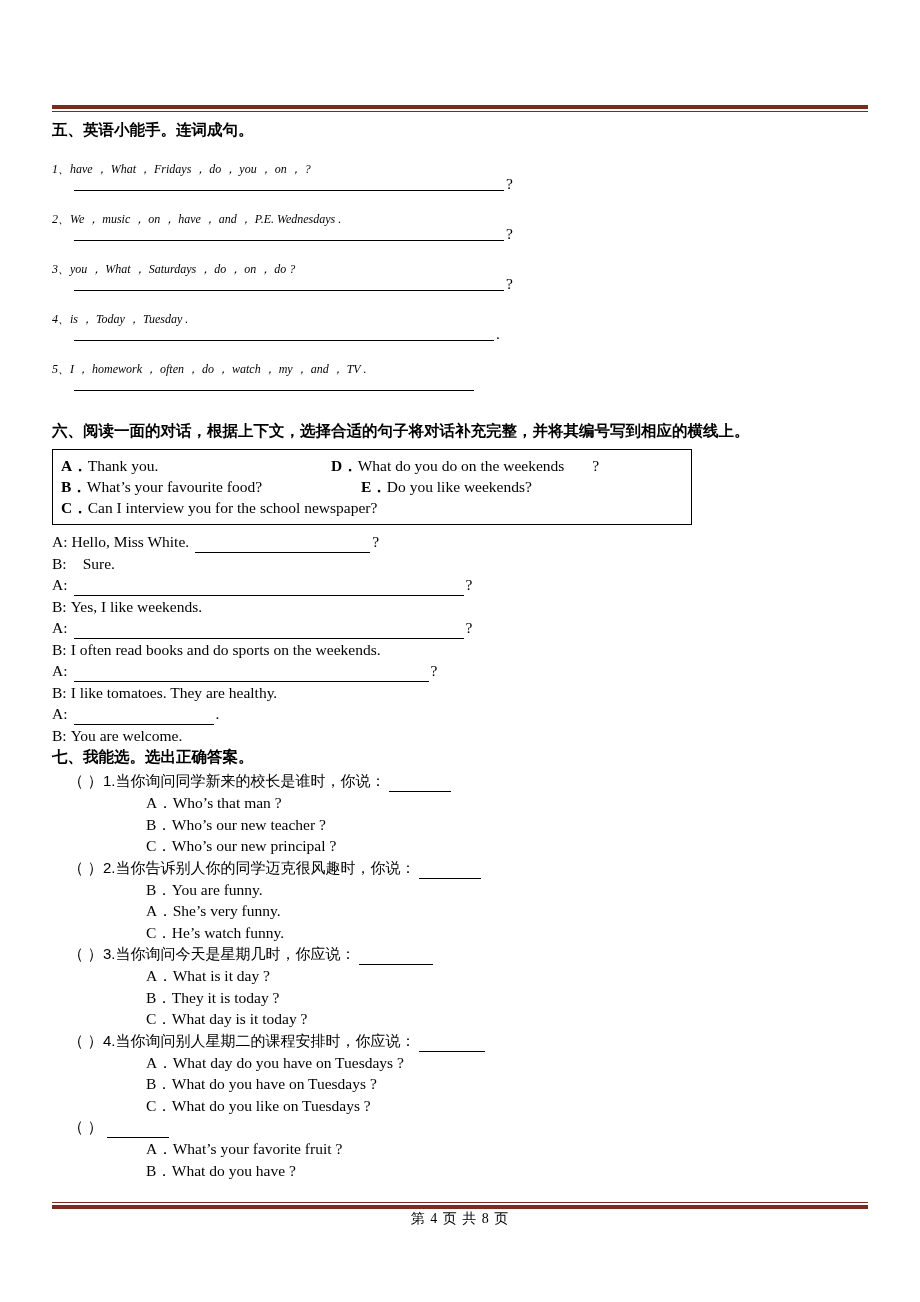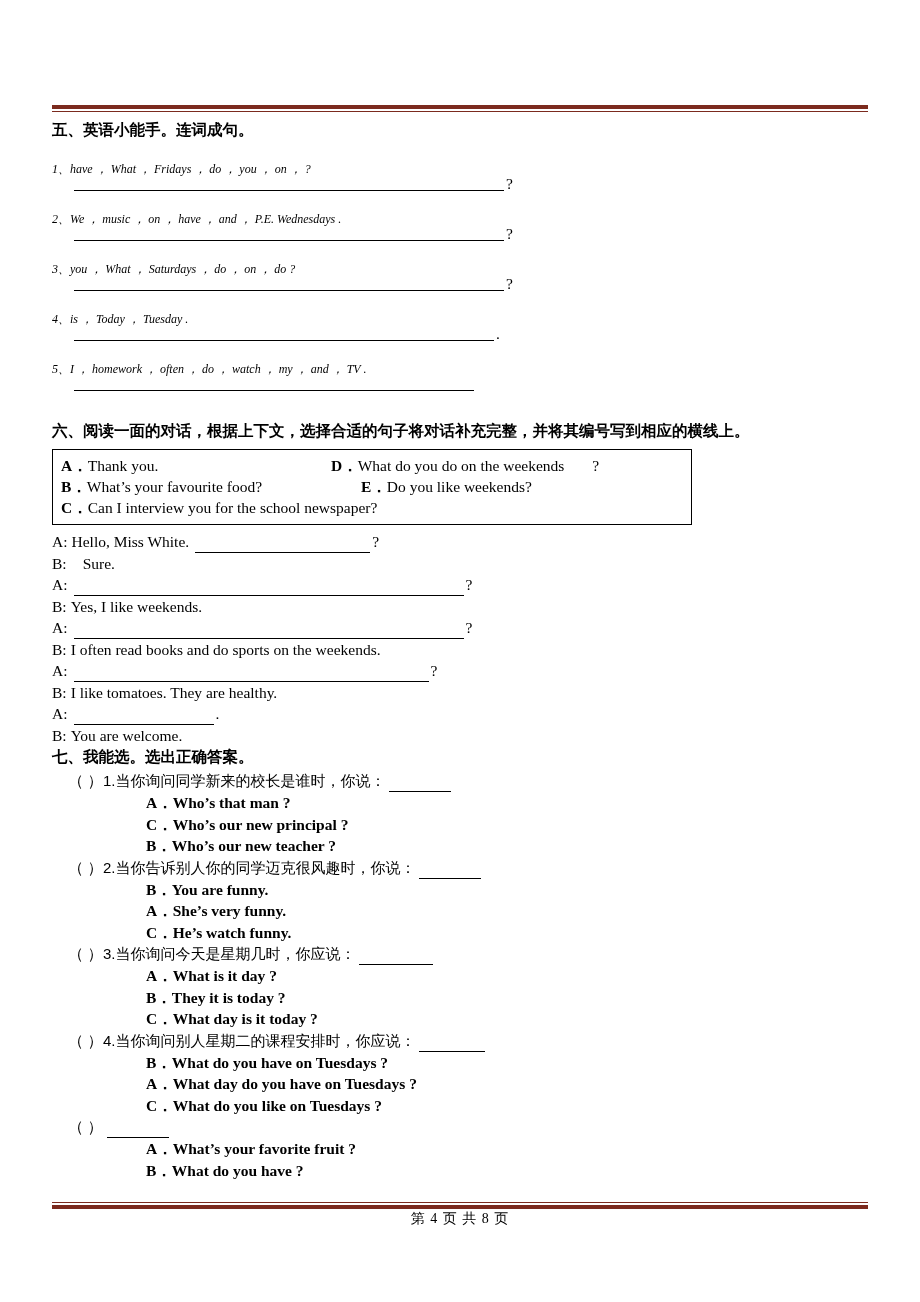--- a/index.html
+++ b/index.html
@@ -63,21 +63,21 @@
   .choice-row{display:flex;}
   .bold{font-weight:bold;}
   .dlg{font-size:15.5px;line-height:21.5px;}
   .dlg-row{display:flex;align-items:flex-end;}
   .dlg-lbl{white-space:pre;}
   .ul{border-bottom:1px solid #000;height:15px;}
   .tail{white-space:pre;}
 
   
   .q-row{font-size:15.5px;line-height:22px;margin-left:16px;display:flex;align-items:flex-end;}
-  .opt{font-size:15.5px;line-height:21.5px;margin-left:94px;font-weight:bold;}
+  .opt{font-size:15.5px;line-height:21.5px;margin-left:94px;}
   .blank-inline{
     display:inline-block;border-bottom:1px solid #000;
     height:15px;
   }
   .cn{font-family:Liberation Sans, sans-serif;font-size:15px;}
 
   .footer{
     position:absolute;left:0;top:1210px;width:920px;
     text-align:center;font-size:14px;
     font-family:"Liberation Serif", serif;
@@ -237,22 +237,22 @@
     <div class="sec-head" style="margin-top:1px;">七、我能选。选出正确答案。</div>
 
     <div>
 
       <div class="q-row">
         <span>（          ）</span>
         <span class="cn">1.当你询问同学新来的校长是谁时，你说：</span>
         <span class="blank-inline" style="width:62px;margin-left:4px;"></span>
       </div>
       <div class="opt">A．Who’s that man ?</div>
+      <div class="opt">B．Who’s our new teacher ?</div>
       <div class="opt">C．Who’s our new principal ?</div>
-      <div class="opt">B．Who’s our new teacher ?</div>
 
       <div class="q-row">
         <span>（          ）</span>
         <span class="cn">2.当你告诉别人你的同学迈克很风趣时，你说：</span>
         <span class="blank-inline" style="width:62px;margin-left:4px;"></span>
       </div>
       <div class="opt">B．You are funny.</div>
       <div class="opt">A．She’s very funny.</div>
       <div class="opt">C．He’s watch funny.</div>
 
@@ -263,22 +263,22 @@
       </div>
       <div class="opt">A．What is it day ?</div>
       <div class="opt">B．They it is today ?</div>
       <div class="opt">C．What day is it today ?</div>
 
       <div class="q-row">
         <span>（          ）</span>
         <span class="cn">4.当你询问别人星期二的课程安排时，你应说：</span>
         <span class="blank-inline" style="width:66px;margin-left:4px;"></span>
       </div>
+      <div class="opt">A．What day do you have on Tuesdays ?</div>
       <div class="opt">B．What do you have on Tuesdays ?</div>
-      <div class="opt">A．What day do you have on Tuesdays ?</div>
       <div class="opt">C．What do you like on Tuesdays ?</div>
 
       <div class="q-row">
         <span>（          ）</span>
         <span class="blank-inline" style="width:62px;margin-left:4px;"></span>
       </div>
       <div class="opt">A．What’s your favorite fruit ?</div>
       <div class="opt">B．What do you have ?</div>
 
     </div>

